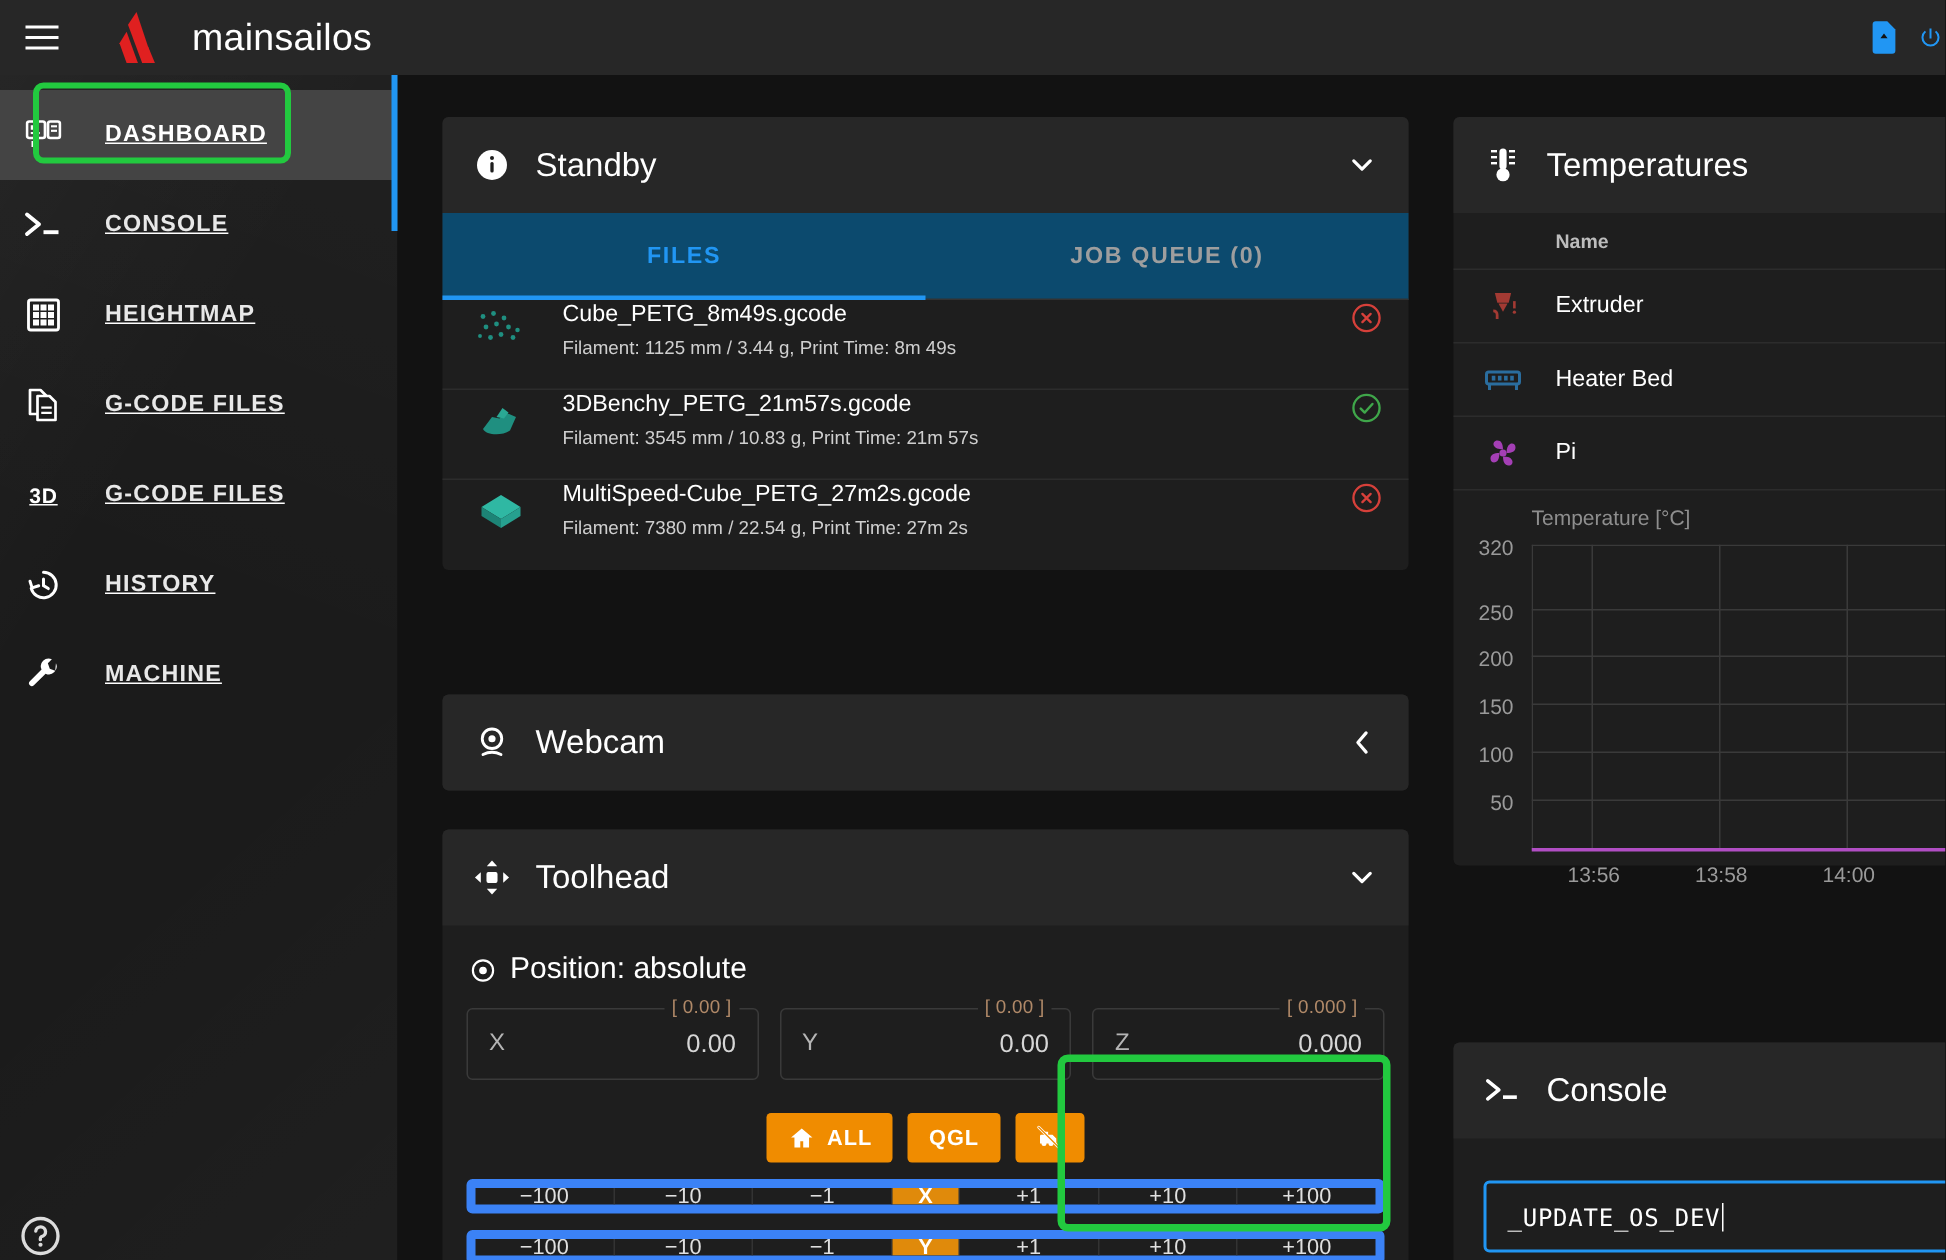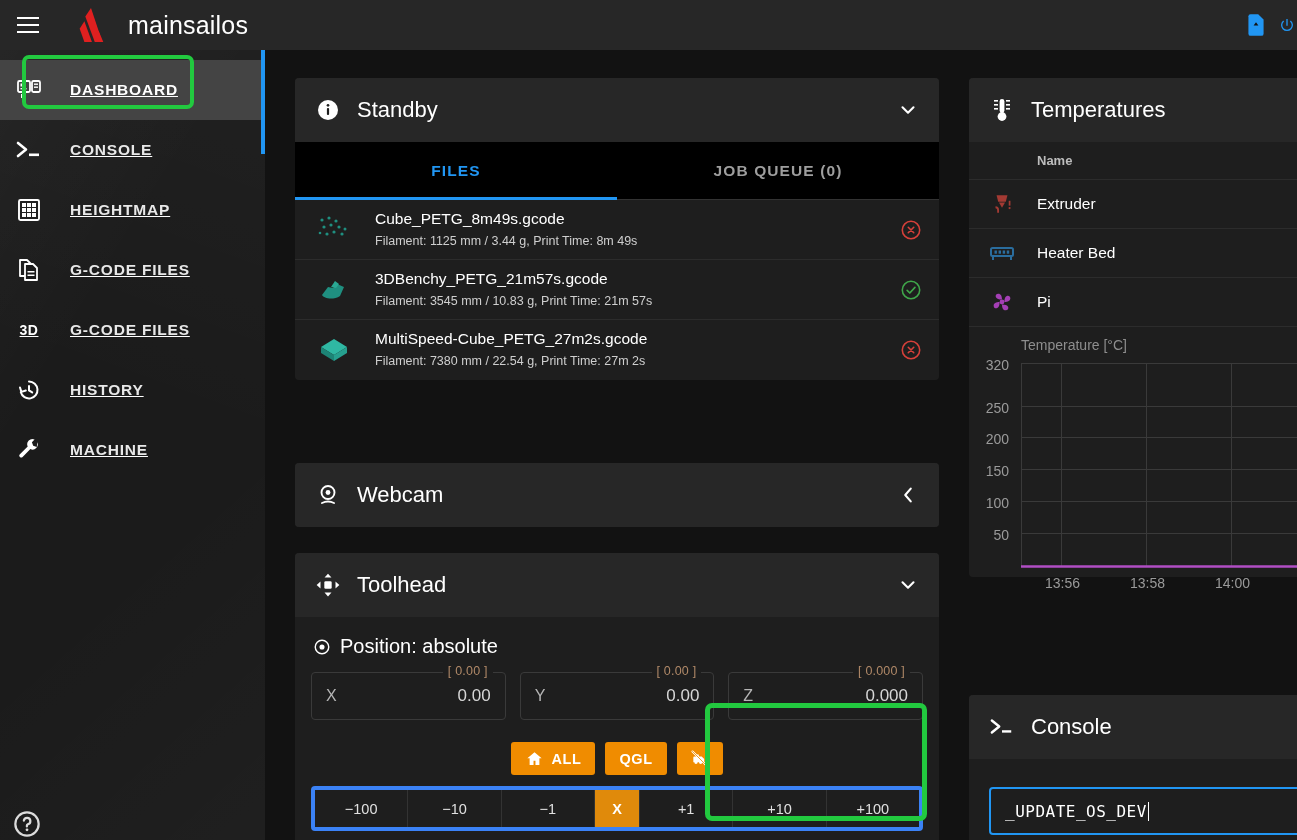--- a/index.html
+++ b/index.html
@@ -106,32 +106,32 @@
     height: 64px; padding: 0 18px 0 20px;
     background: #272727; border-radius: 4px 4px 0 0;
   }
   .panel-head.solo { border-radius: 4px; }
   .panel-head-icon { width: 26px; height: 26px; flex:0 0 26px; color:#ffffff; display:flex; align-items:center; justify-content:center; }
   .panel-head-title { margin-left: 16px; font-size: 22px; color:#ffffff; font-weight:400; }
   .panel-head-action { margin-left: auto; width: 26px; height: 26px; color:#ffffff; cursor:pointer; display:flex; align-items:center; justify-content:center; }
 
   
   #status-card { position: absolute; left: 30px; top: 28px; width: 644px; }
-  #tabs { display: flex; height: 58px; background:#000000; position: relative; }
+  #tabs { display: flex; height: 58px; background:#0c4a6e; position: relative; }
   .tab {
     flex: 1; display:flex; align-items:center; justify-content:center;
     font-size: 15.5px; font-weight: bold; letter-spacing: 1.1px;
     cursor: pointer; color:#9e9e9e; position: relative;
   }
   .tab.active { color:#2196f3; }
   #tab-underline { position:absolute; bottom:0; left:0; width:50%; height:3px; background:#2196f3; }
   #tabs-divider { position:absolute; bottom:0; left:0; width:100%; height:1px; background:#333333; }
 
   .file-row {
-    display:flex; align-items:center; height: 60px; padding: 0 16px 0 18px;
+    display:flex; height: 60px; padding: 0 16px 0 18px;
     border-bottom: 1px solid #2c2c2c; cursor: pointer;
   }
   .file-row:last-child { border-bottom: none; }
   .file-thumb { width: 42px; height: 42px; flex:0 0 42px; display:flex; align-items:center; justify-content:center; }
   .file-info { margin-left: 20px; flex: 1 1 auto; min-width:0; }
   .file-name { font-size: 15.5px; color:#ffffff; line-height: 1.35; }
   .file-meta { font-size: 12.5px; color:#cfcfcf; line-height: 1.45; margin-top: 2px; }
   .file-status { width: 24px; height: 24px; flex:0 0 24px; display:flex; align-items:center; justify-content:center; }
 
   
@@ -161,21 +161,21 @@
   .obtn {
     background:#f08c00; color:#ffffff; border:none; border-radius:3px;
     height: 33px; display:flex; align-items:center; justify-content:space-between;
     padding: 0 14px; font-size: 14.5px; font-weight:bold; letter-spacing: .6px;
     cursor:pointer; gap: 7px;
   }
   .obtn svg { display:block; }
 
   .jog-row {
     display:flex; margin-top: 11px;
-    border: 4px solid #3b82f6; border-radius: 4px; overflow: hidden; height: 45px;
+    border: 6px solid #3b82f6; border-radius: 4px; overflow: hidden; height: 23px;
   }
   .jog-cell {
     flex: 1 1 0; display:flex; align-items:center; justify-content:center;
     font-size: 14.5px; color:#e0e0e0; cursor:pointer;
     border-right: 1px solid #333333;
   }
   .jog-cell:last-child { border-right: none; }
   .jog-cell.axis { background:#e08a0b; color:#ffffff; font-weight:bold; flex: 0 0 45px; }
 
   

